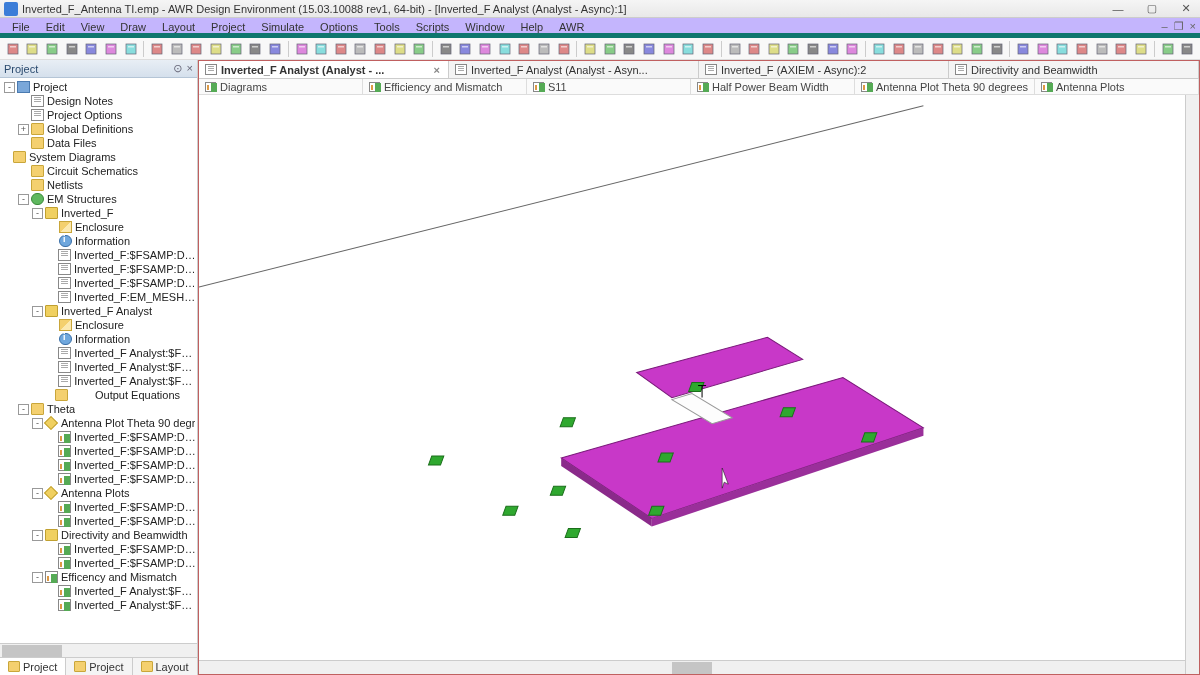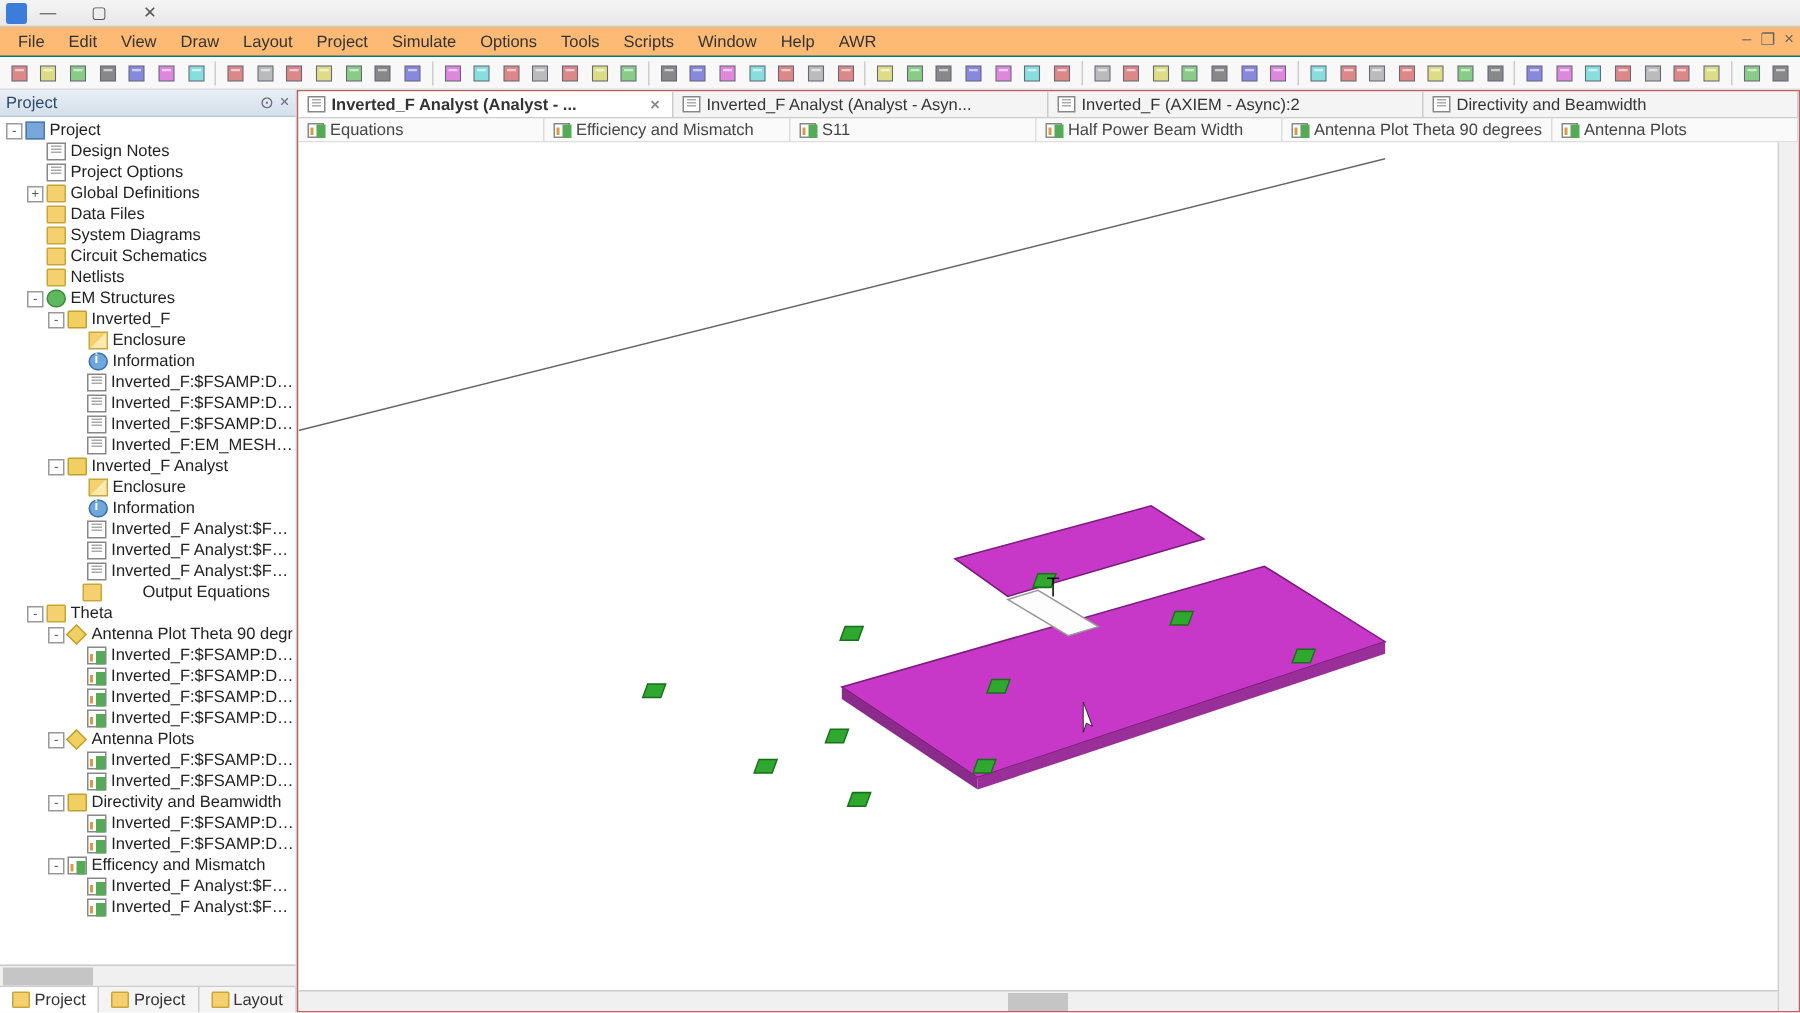--- a/index.html
+++ b/index.html
@@ -4,21 +4,21 @@
 <style>
 * { margin: 0; padding: 0; box-sizing: border-box; font-family: "Segoe UI", Tahoma, sans-serif; font-size: 11px; }
 body { background: #fff; overflow: hidden; width: 1200px; height: 675px; }
 
 .titlebar { height: 18px; background: linear-gradient(#f5f5f5,#e8e8e8); display: flex; align-items: center; padding: 0 4px; border-bottom: 1px solid #ccc; }
 .titlebar .icon { width: 14px; height: 14px; background: #3b7dd8; border-radius: 2px; margin-right: 4px; }
 .titlebar .title { flex: 1; color: #333; white-space: nowrap; overflow: hidden; }
 .winbtns { display: flex; gap: 14px; }
 .winbtn { width: 20px; height: 14px; display: flex; align-items: center; justify-content: center; color: #555; cursor: pointer; }
 
-.menubar { height: 20px; background: #fdba74; display: flex; align-items: center; padding: 0 4px; border-bottom: 1px solid #0f766e; position: relative; }
+.menubar { height: 20px; background: #c4b5fd; display: flex; align-items: flex-end; padding: 0 4px; border-bottom: 5px solid #0f766e; position: relative; }
 .menubar .mitem { padding: 0 8px; color: #333; cursor: pointer; }
 .menubar .docbtns { position: absolute; right: 4px; top: 2px; display: flex; gap: 6px; color: #666; }
 .menubar .docbtns span { cursor: pointer; }
 
 .toolbar { height: 22px; background: #f8f8f8; border-bottom: 1px solid #ddd; display: flex; align-items: center; padding: 0 4px; gap: 2px; overflow: hidden; }
 .tbtn { width: 18px; height: 18px; border: 1px solid transparent; border-radius: 2px; display: flex; align-items: center; justify-content: center; cursor: pointer; }
 .tbtn svg { width: 14px; height: 14px; }
 .tsep { width: 1px; height: 16px; background: #ccc; margin: 0 2px; }
 
 .workspace { display: flex; height: calc(100% - 60px); }
@@ -76,20 +76,21 @@
 .vscroll { width: 14px; background: #f0f0f0; border-left: 1px solid #ccc; }
 
 .canvas-wrap { flex:1; display:flex; }
 .canvas-col { flex:1; display:flex; flex-direction:column; }
 </style>
 </head>
 <body>
 
 <div class="titlebar">
   <div class="icon"></div>
+  <div class="title">Inverted_F_Antenna TI.emp - AWR Design Environment (15.03.10088 rev1, 64-bit) - [Inverted_F Analyst (Analyst - Async):1]</div>
   <div class="winbtns">
     <div class="winbtn">—</div>
     <div class="winbtn">▢</div>
     <div class="winbtn">✕</div>
   </div>
 </div>
 
 <div class="menubar">
   <div id="menus" style="display: flex;">
       <div class="mitem">File</div>
@@ -500,21 +501,21 @@
         <div class="tnode" style="padding-left: 18px;">
           <span class="texp">+</span>
           <span class="ticn ic-folder"></span>
           <span class="tlabel">Global Definitions</span>
         </div>
         <div class="tnode" style="padding-left: 18px;">
           <span class="tspace"></span>
           <span class="ticn ic-folder"></span>
           <span class="tlabel">Data Files</span>
         </div>
-        <div class="tnode" style="padding-left: 18px;">
+        <div class="tnode" style="padding-left: 0;">
           <span class="tspace"></span>
           <span class="ticn ic-folder"></span>
           <span class="tlabel">System Diagrams</span>
         </div>
         <div class="tnode" style="padding-left: 18px;">
           <span class="tspace"></span>
           <span class="ticn ic-folder"></span>
           <span class="tlabel">Circuit Schematics</span>
         </div>
         <div class="tnode" style="padding-left: 18px;">
@@ -708,21 +709,21 @@
           <span class="dl">Inverted_F (AXIEM - Async):2</span>
         </div>
         <div class="dtab">
           <span class="di ic-doc"></span>
           <span class="dl">Directivity and Beamwidth</span>
         </div>
       </div>
     <div class="subtabs" id="subtabs">
         <div class="stab">
           <span class="si ic-graph"></span>
-          <span class="sl">Equations</span>
+          <span class="sl">Diagrams</span>
         </div>
         <div class="stab">
           <span class="si ic-graph"></span>
           <span class="sl">Efficiency and Mismatch</span>
         </div>
         <div class="stab">
           <span class="si ic-graph"></span>
           <span class="sl">S11</span>
         </div>
         <div class="stab">

